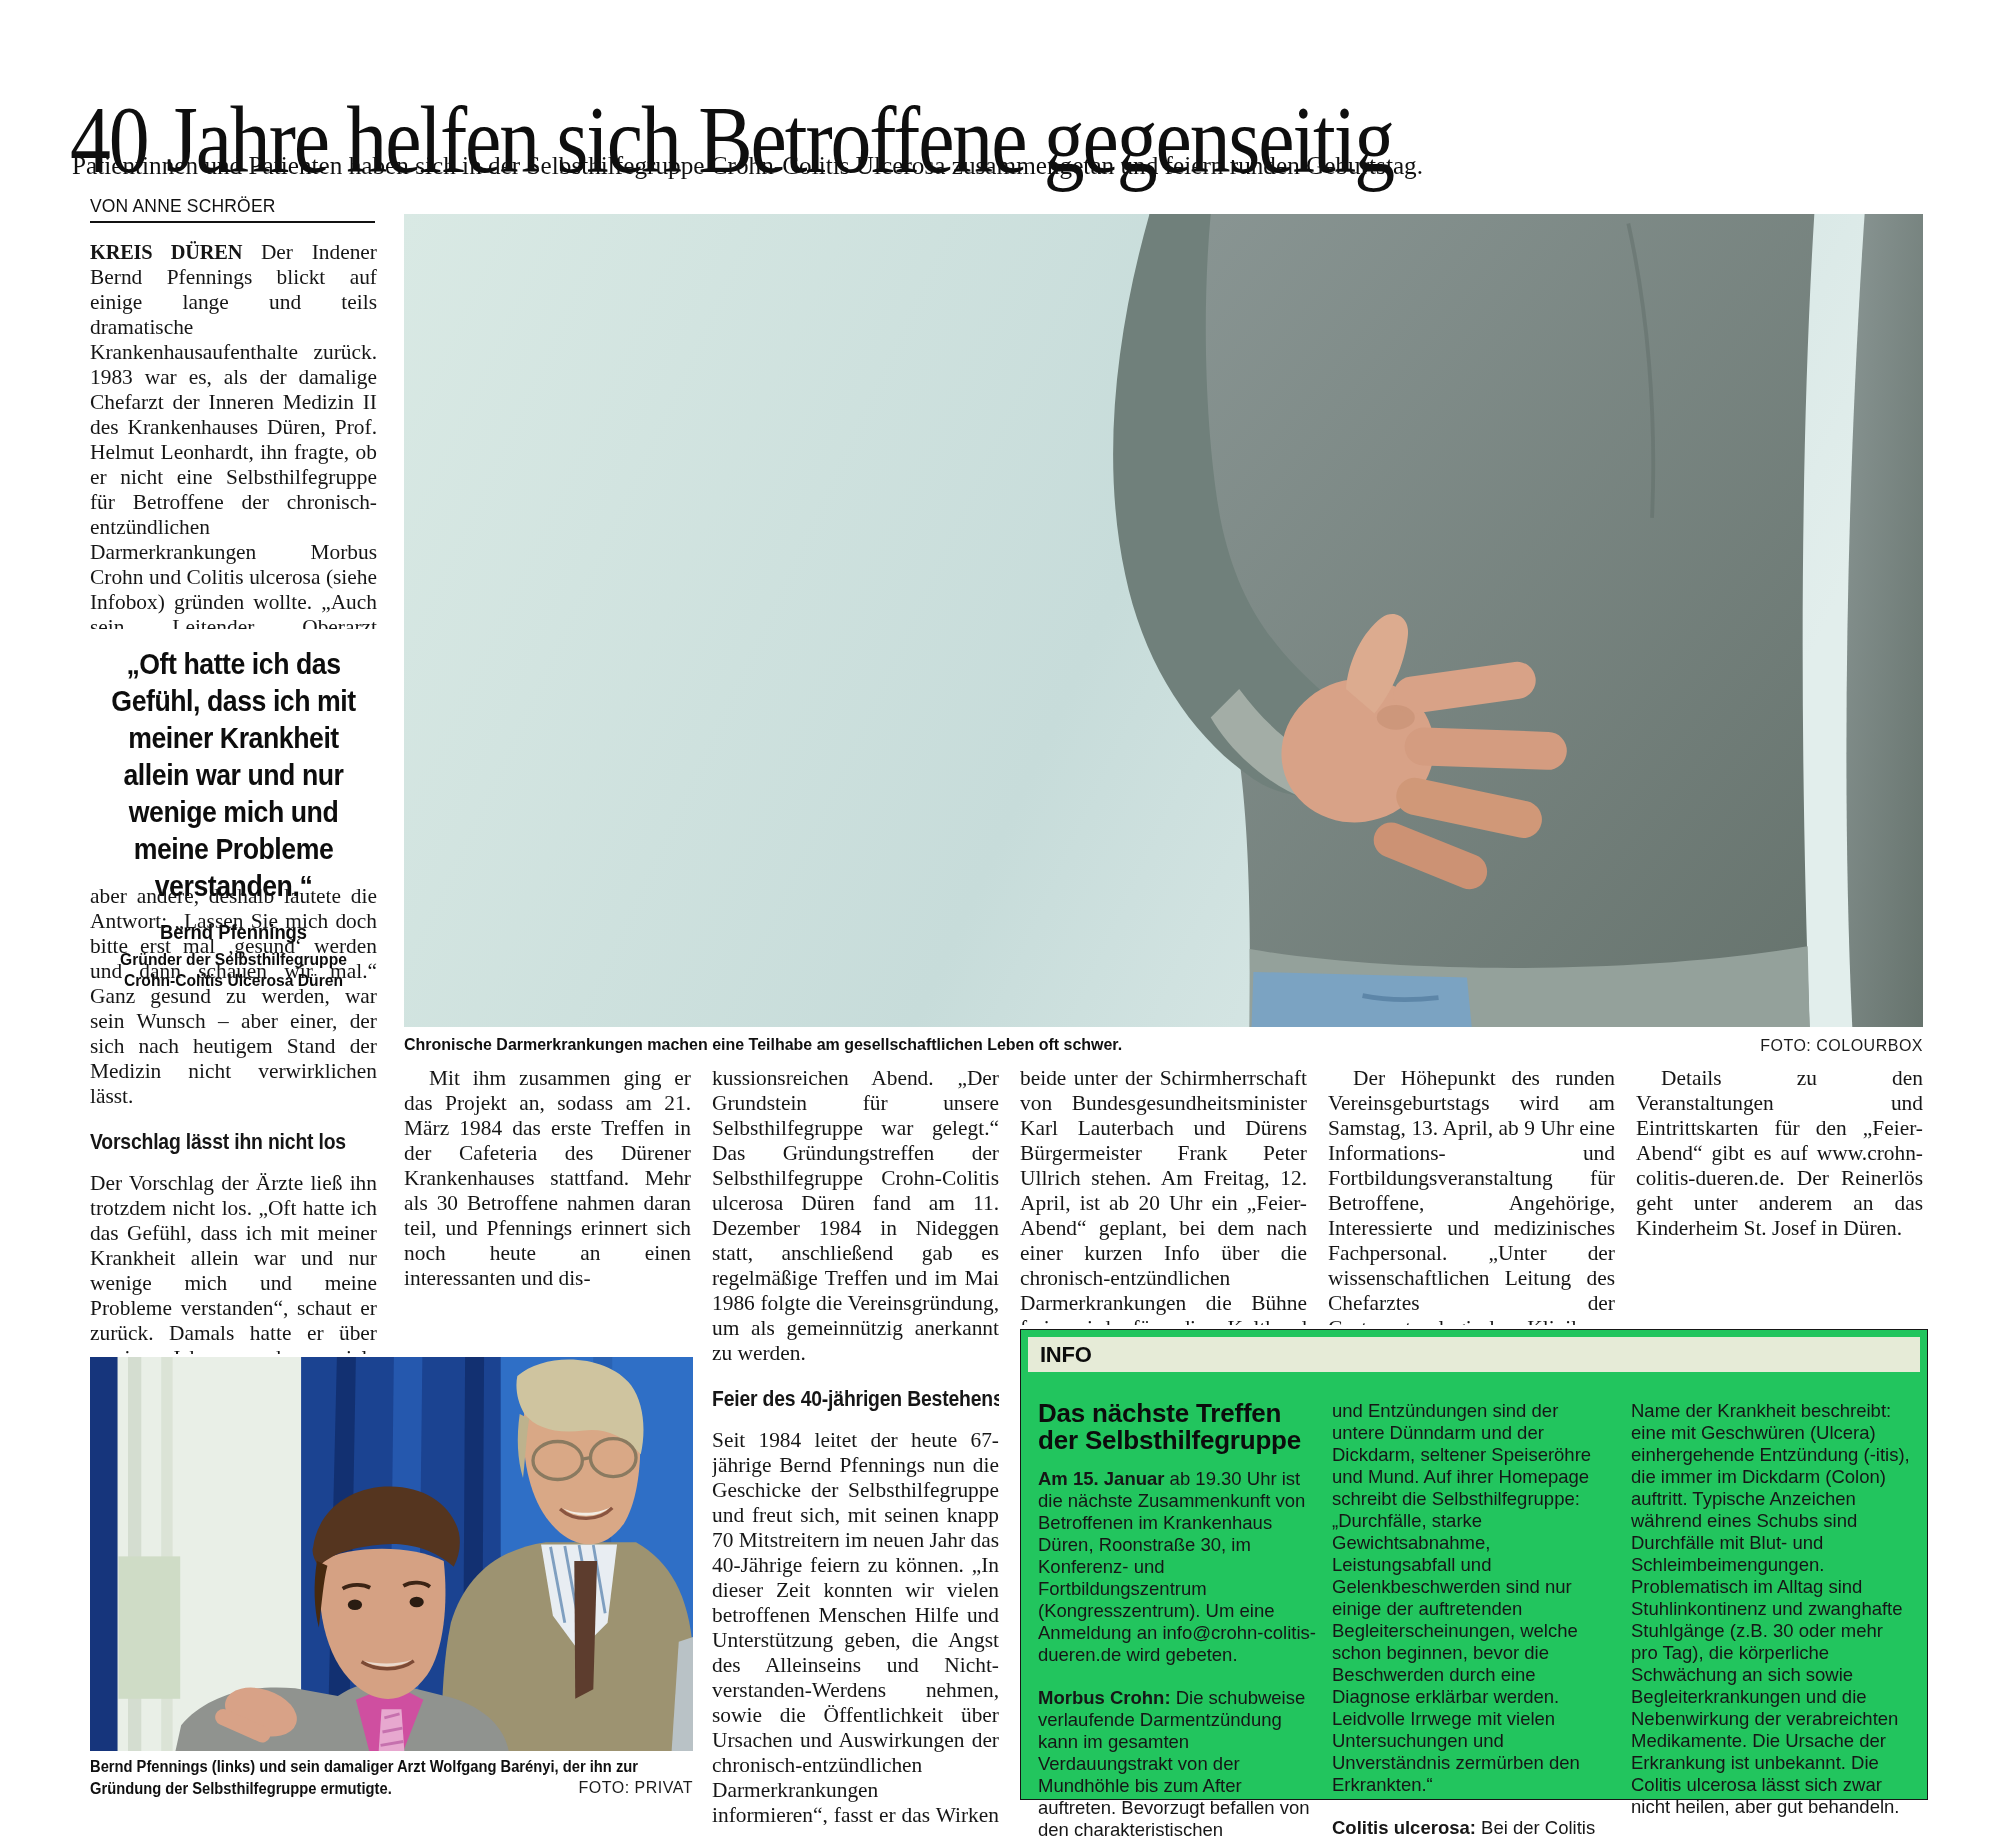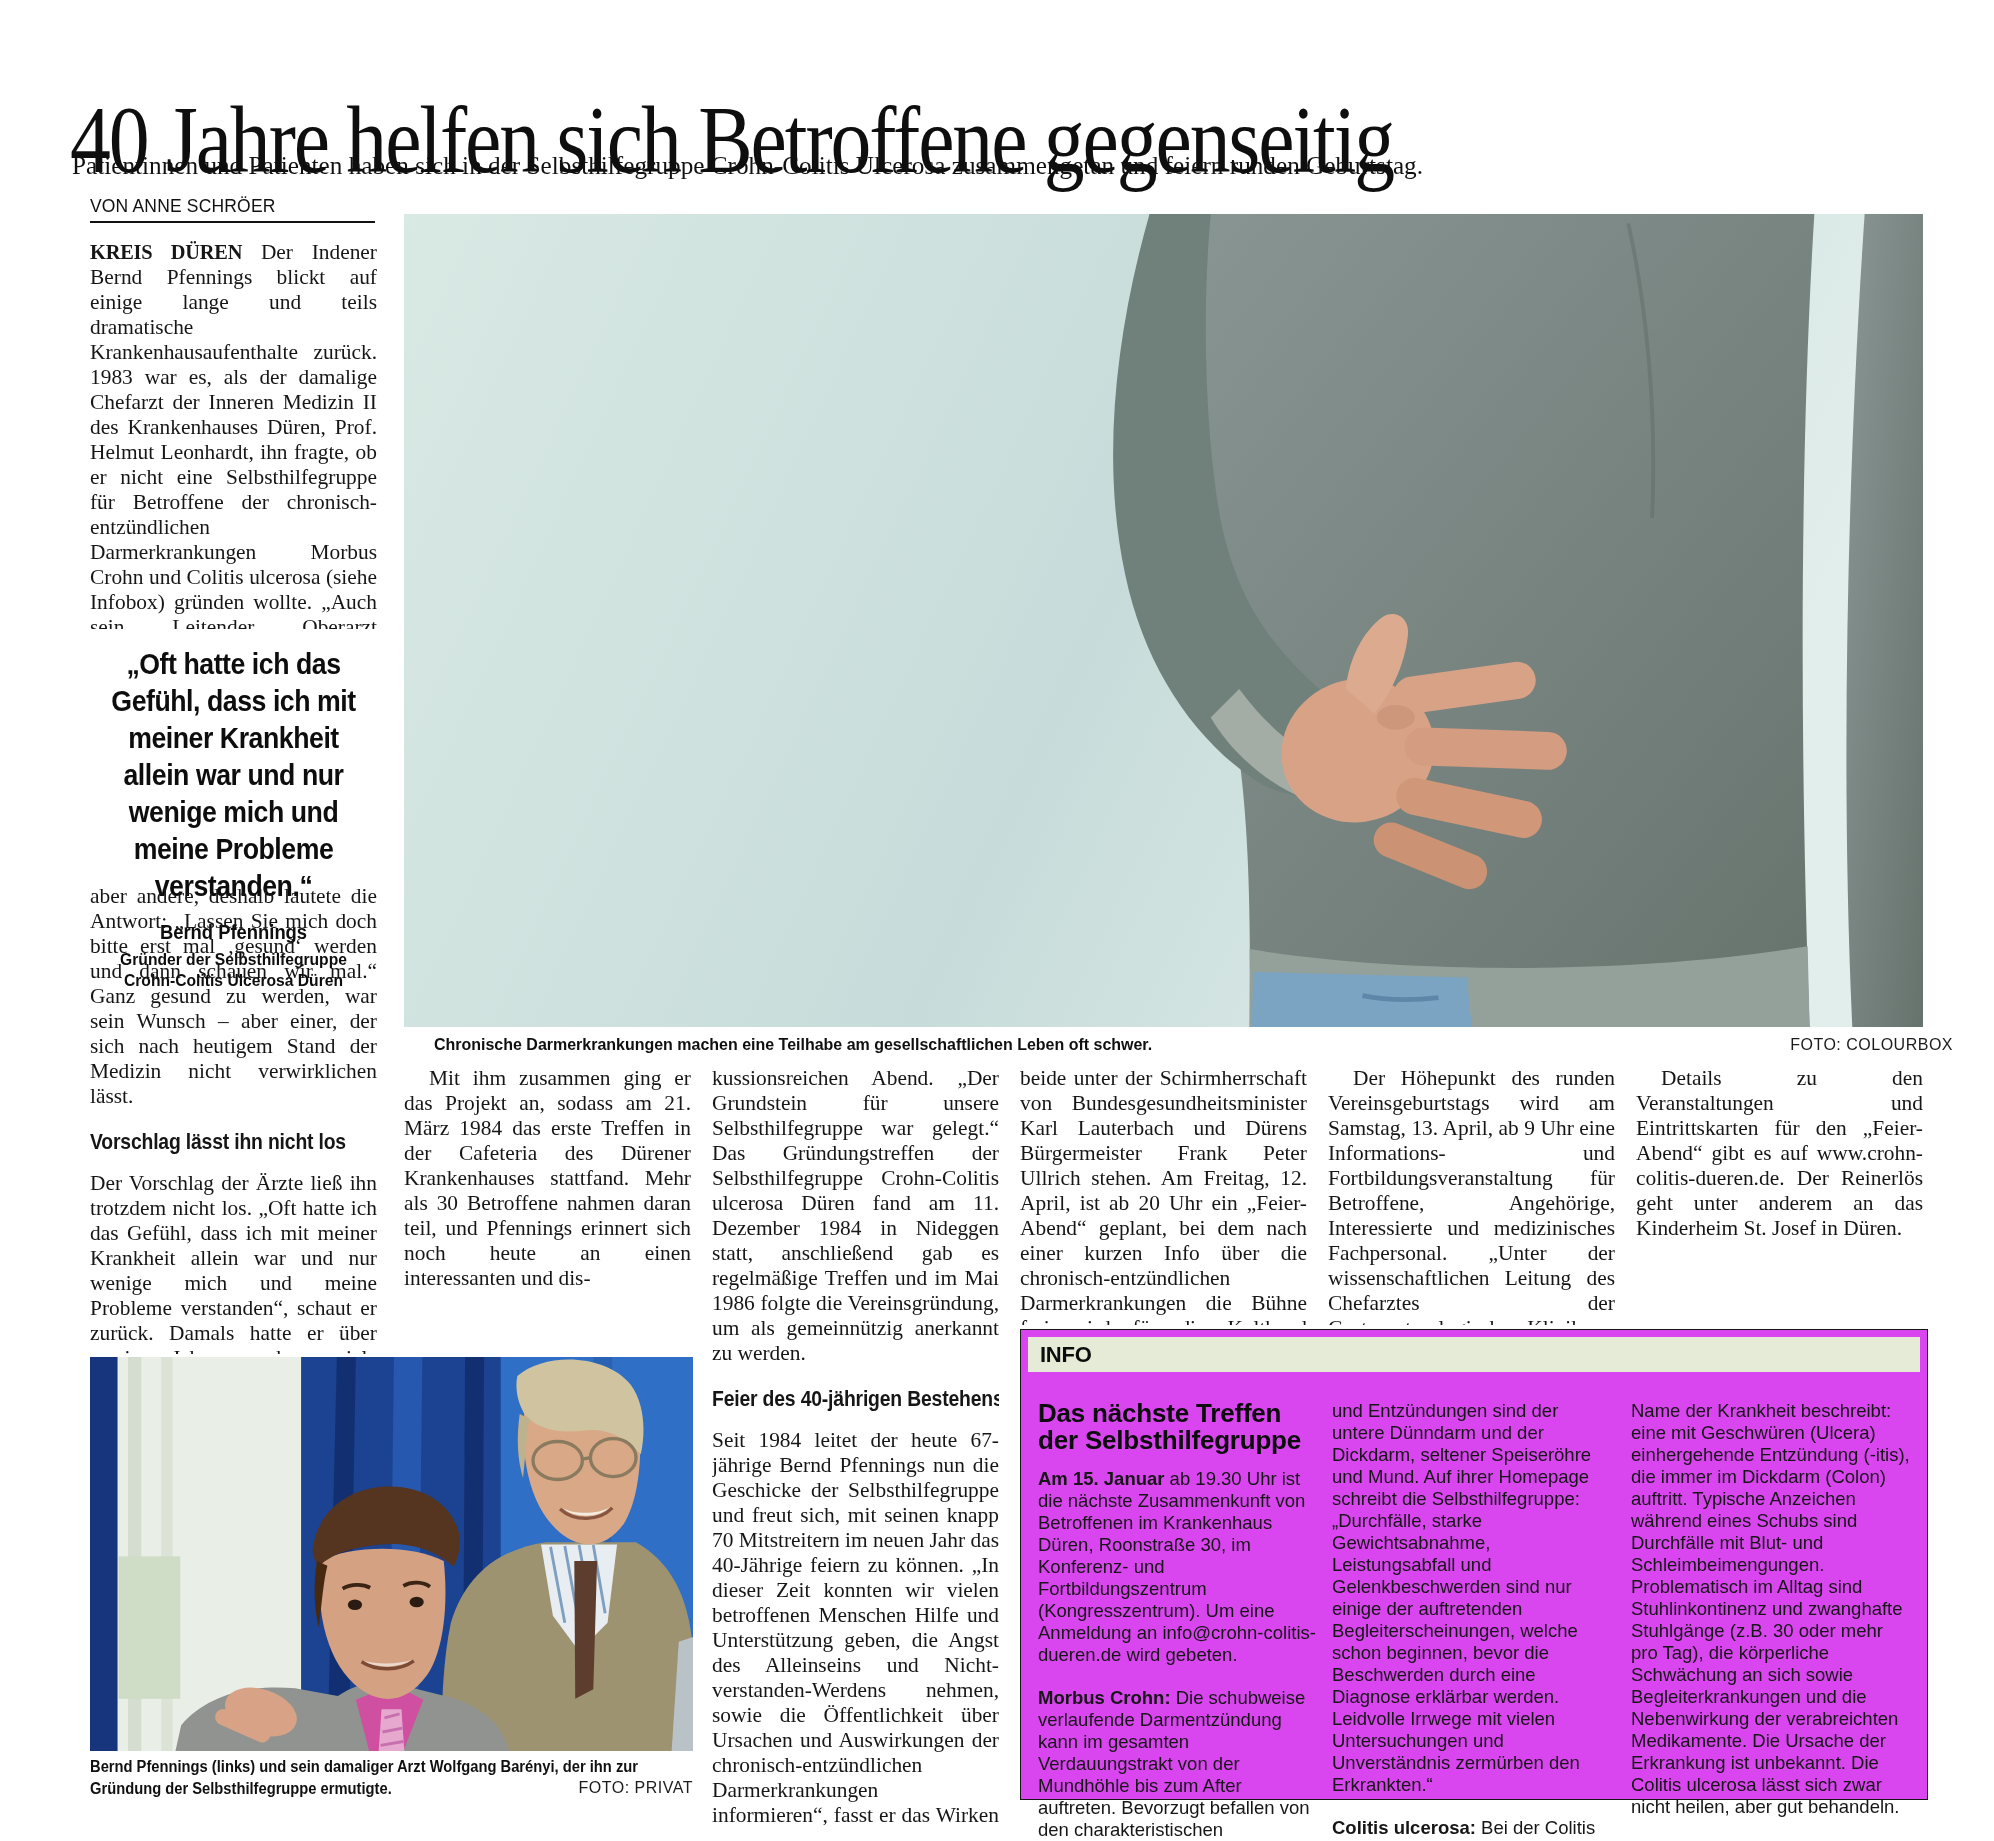--- a/index.html
+++ b/index.html
@@ -57,21 +57,21 @@
     transform:scaleX(0.92); transform-origin:center top;
   }
   .pq-text { font-size:29px; line-height:37px; font-weight:bold; letter-spacing:-0.5px; margin:0; }
   .pq-author { font-size:20px; font-weight:bold; margin-top:16px; }
   .pq-role { font-size:17px; line-height:21px; font-weight:bold; margin-top:4.7px; }
 
   
   .photo { display:block; }
   .caption-row {
     left:404px; top:1034px; width:1519px;
-    display:flex; justify-content:space-between; align-items:center;margin-left:30px;
+    display:flex; justify-content:space-between; align-items:flex-end;
   }
   .caption {
     font-family:"Liberation Sans", sans-serif; font-weight:bold;
     font-size:17px; line-height:21px; color:#101010;
     transform:scaleX(0.94); transform-origin:left top;
   }
   .credit {
     font-family:"Liberation Sans", sans-serif; font-weight:normal;
     font-size:16px; letter-spacing:0.5px; color:#1c1c1c; white-space:nowrap;
   }
@@ -80,21 +80,21 @@
     font-family:"Liberation Sans", sans-serif; font-weight:bold;
     font-size:16px; line-height:22px; color:#101010;
     transform:scaleX(0.92); transform-origin:left top;
     width:646px;
   }
   .caption2-credit { position:absolute; right:0; top:23px; }
 
   
   .infobox {
     left:1020px; top:1329px; width:908px; height:471px;
-    background:#d946ef; border:1.4px solid #161616; box-sizing:border-box;
+    background:#22c55e; border:1.4px solid #161616; box-sizing:border-box;
   }
   .info-bar {
     position:absolute; left:6.6px; top:6.6px; right:6.6px; height:35px;
     background:#e6ebd7;
   }
   .info-bar-label {
     font-family:"Liberation Sans", sans-serif; font-weight:bold;
     font-size:22px; line-height:35px; padding-left:12.3px; color:#0c0c0c;
     letter-spacing:-0.2px;
   }

